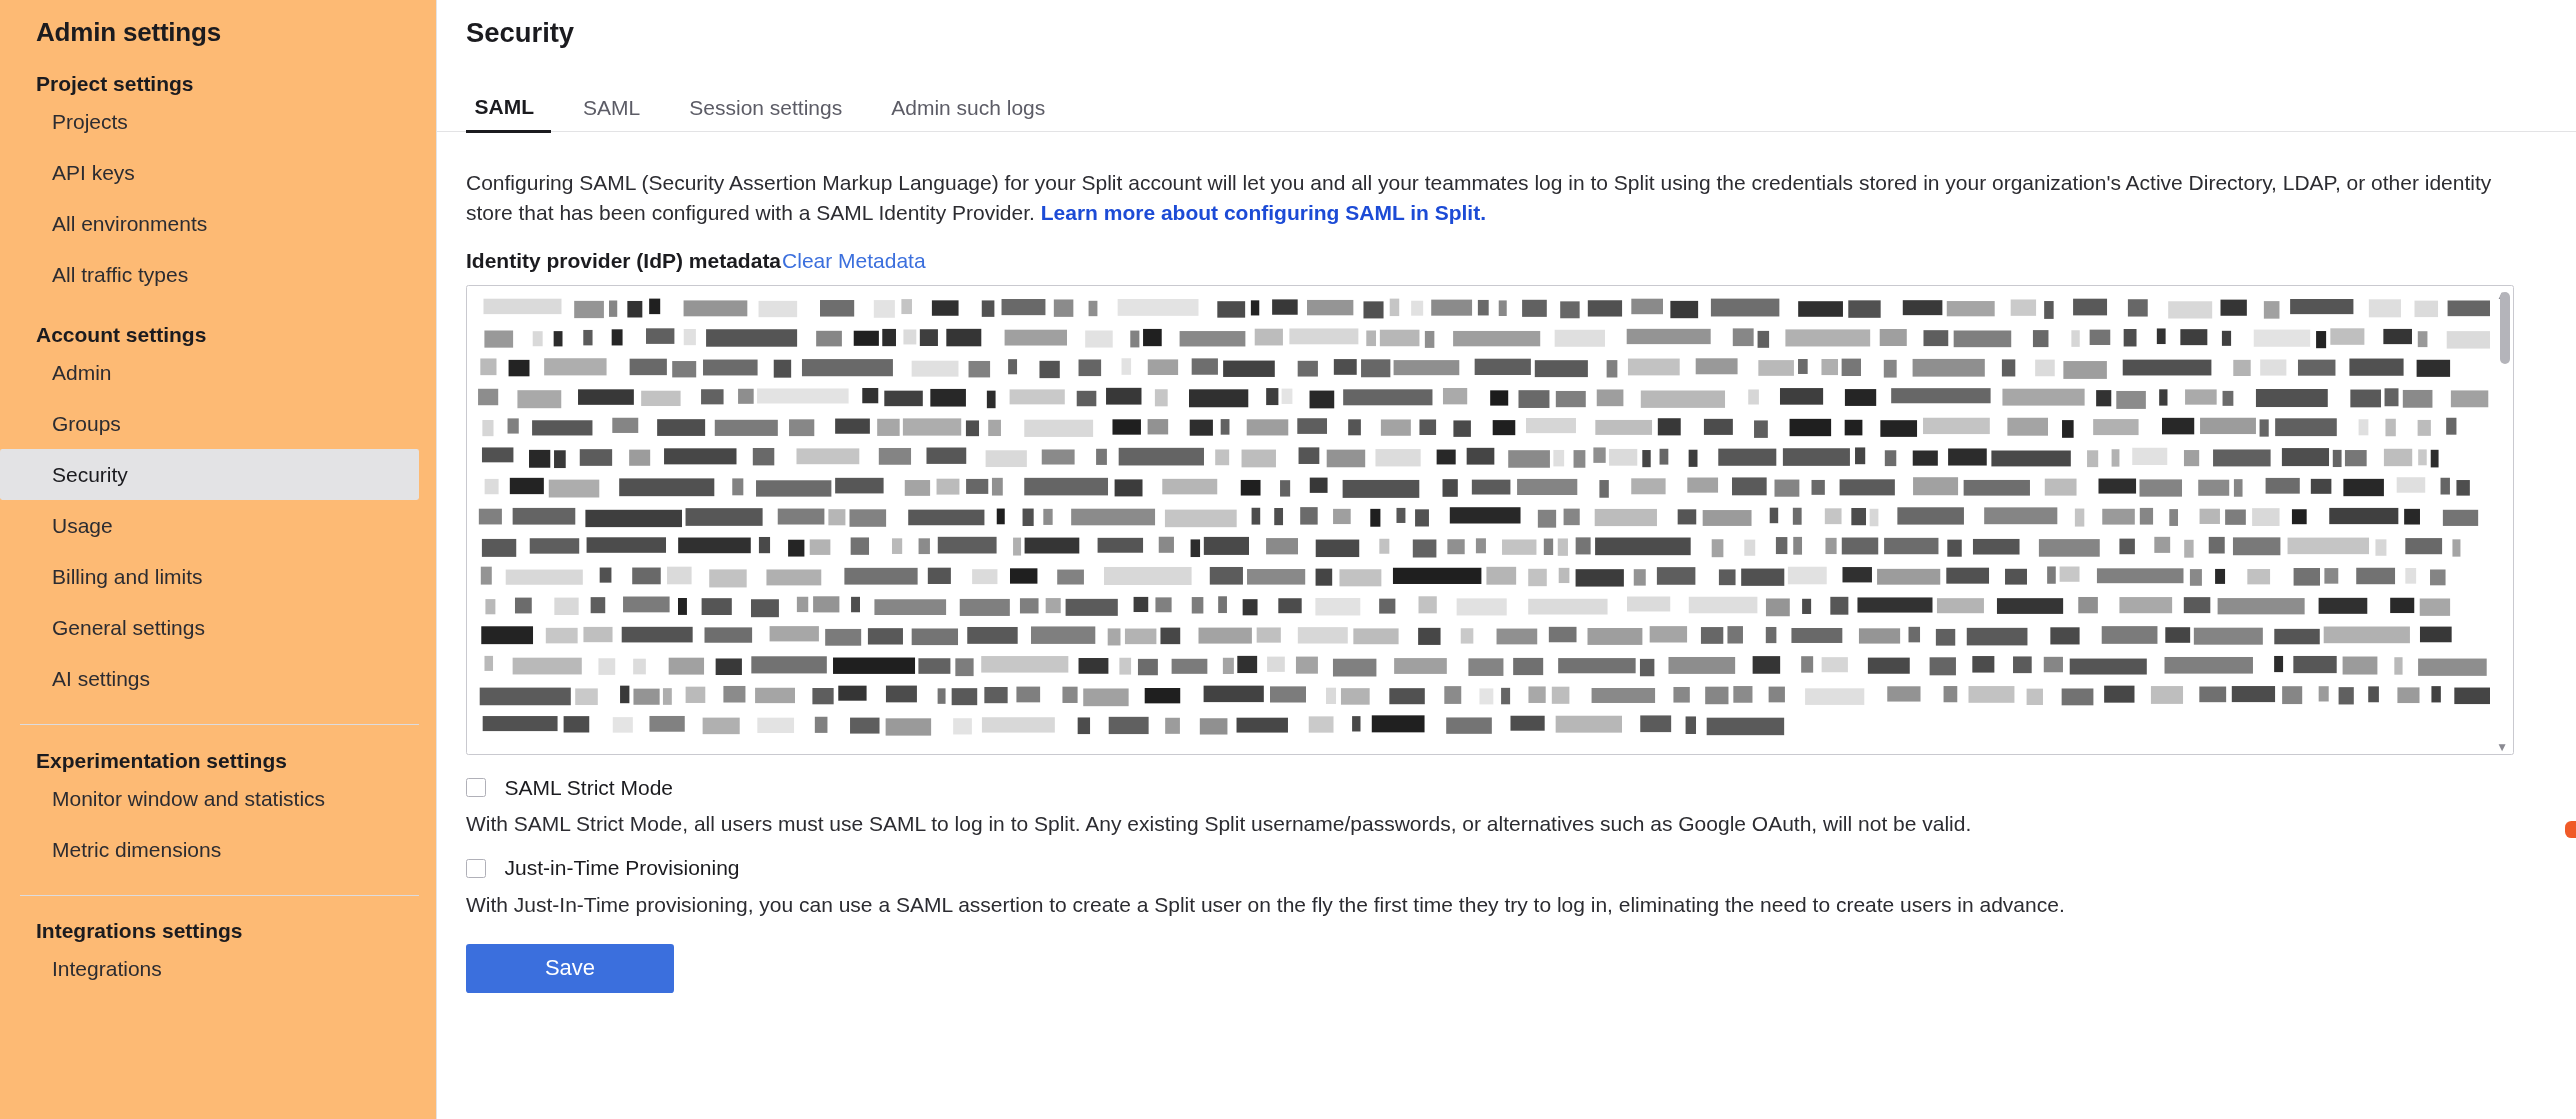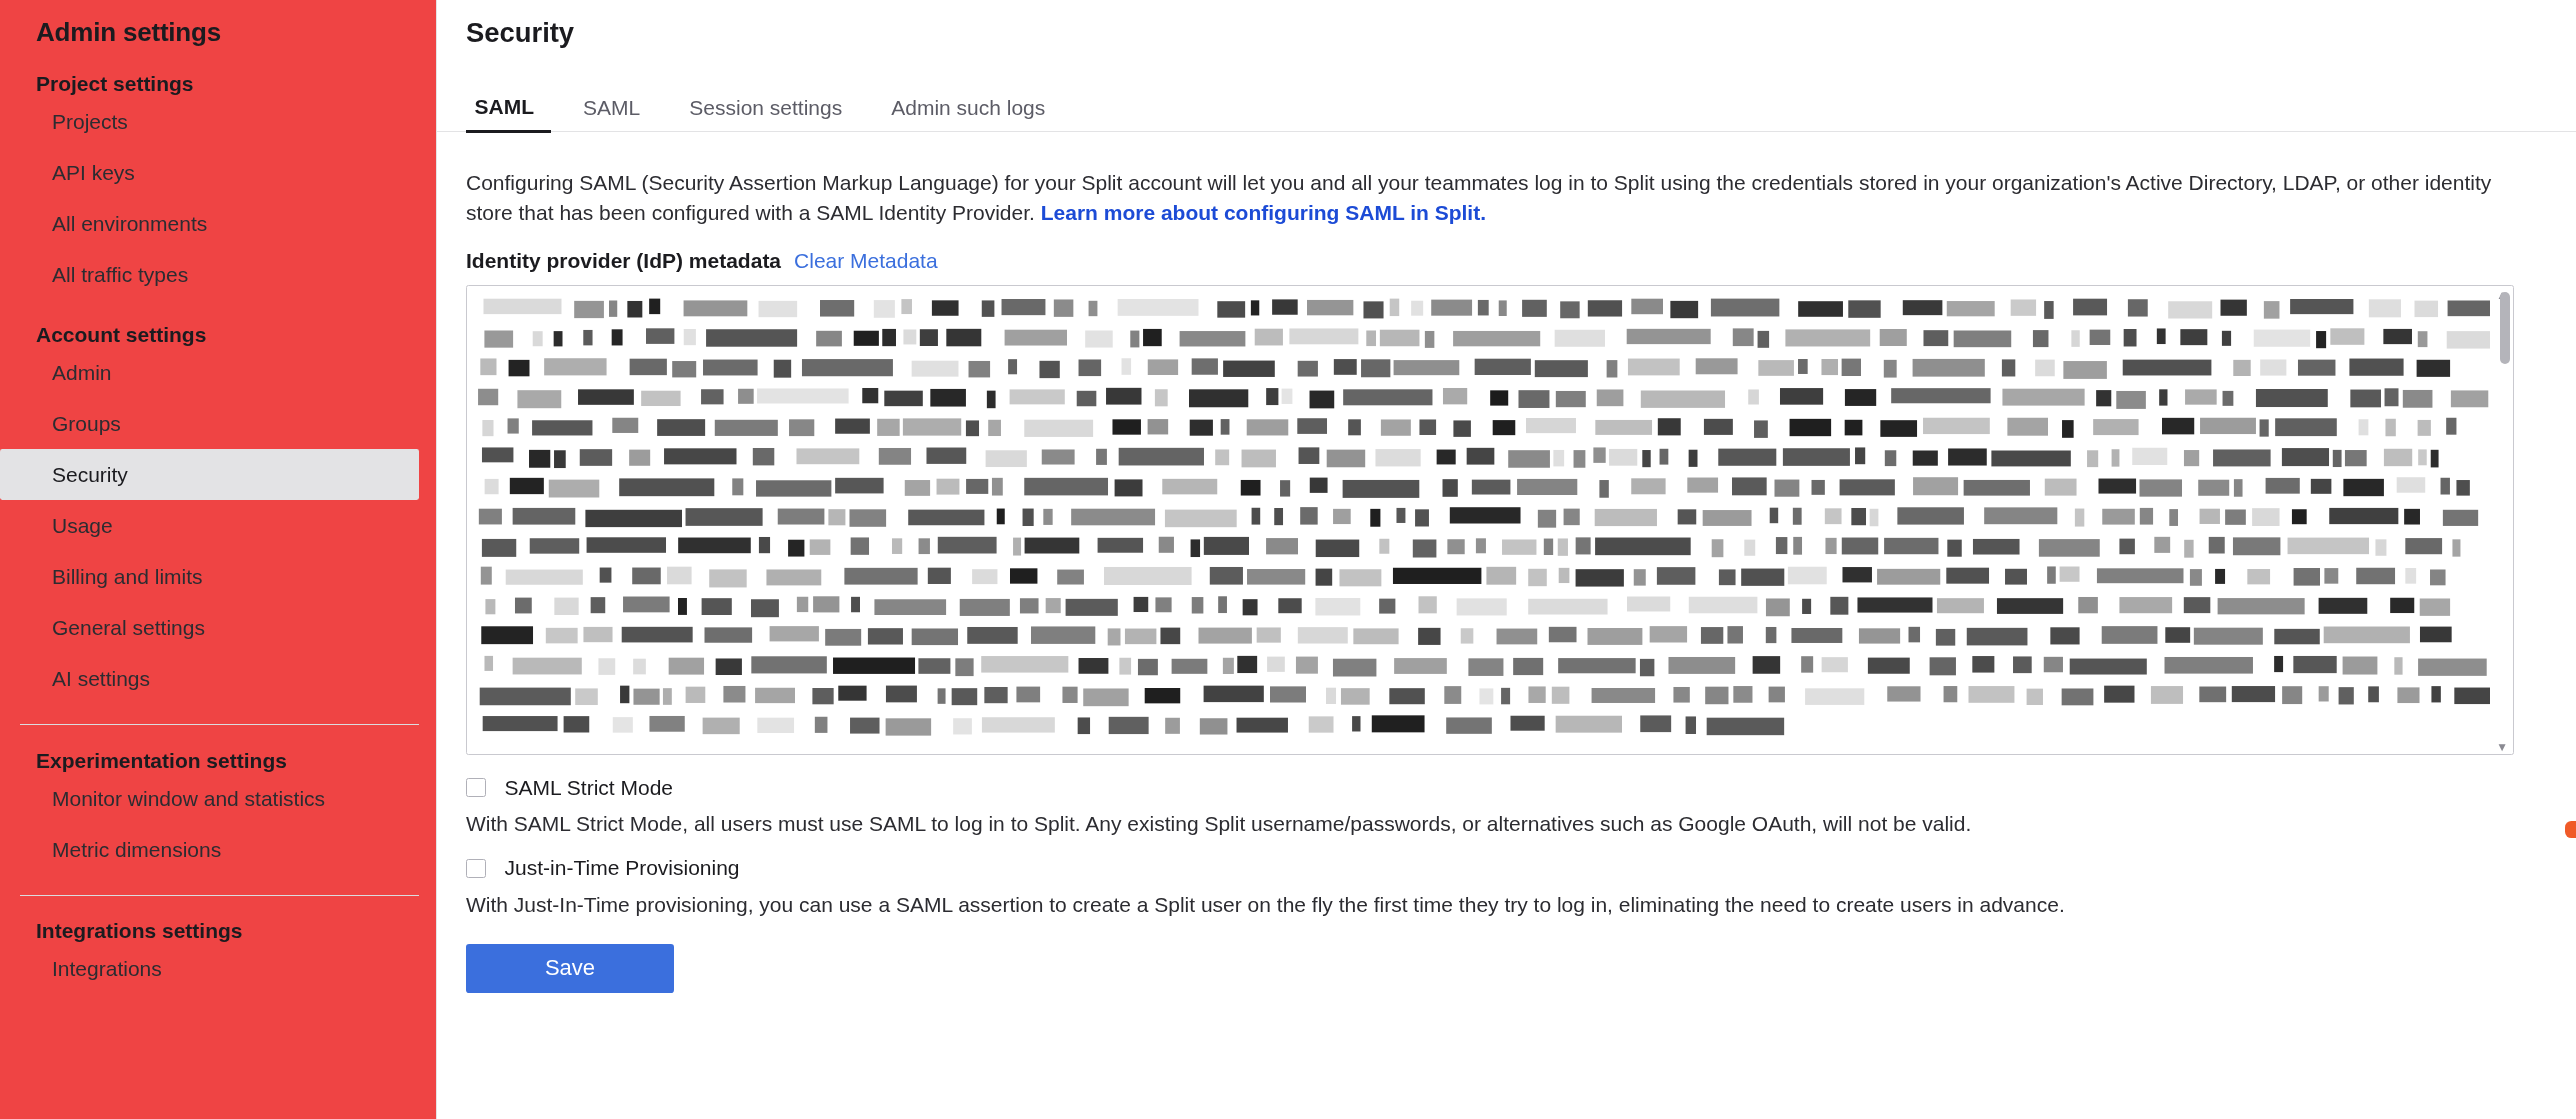--- a/index.html
+++ b/index.html
@@ -17,21 +17,21 @@
     width: 2576px;
     height: 1119px;
     position: relative;
   }
 
   
   .sidebar {
     width: 437px;
     min-width: 437px;
     height: 1119px;
-    background: #ef4444;
+    background: #fdba74;
     border-right: 0.8px solid #e3e3e5;
     padding: 0;
     overflow: hidden;
   }
   .sidebar-title {
     font-size: 26px;
     font-weight: bold;
     color: #1b1b1f;
     padding: 17px 0 0 36px;
     letter-spacing: -0.2px;
@@ -108,21 +108,21 @@
     max-width: 2046px;
   }
   .intro a {
     color: #1c4bd6;
     font-weight: bold;
     text-decoration: none;
   }
   .meta-label-row {
     display: flex;
     align-items: center;
-    gap: 13px;
+    gap: 1px;
     margin-top: 15.7px;
   }
   .meta-label {
     font-size: 21px;
     font-weight: bold;
     color: #1b1b1f;
   }
   .clear-link {
     font-size: 21px;
     color: #3b6fdd;

